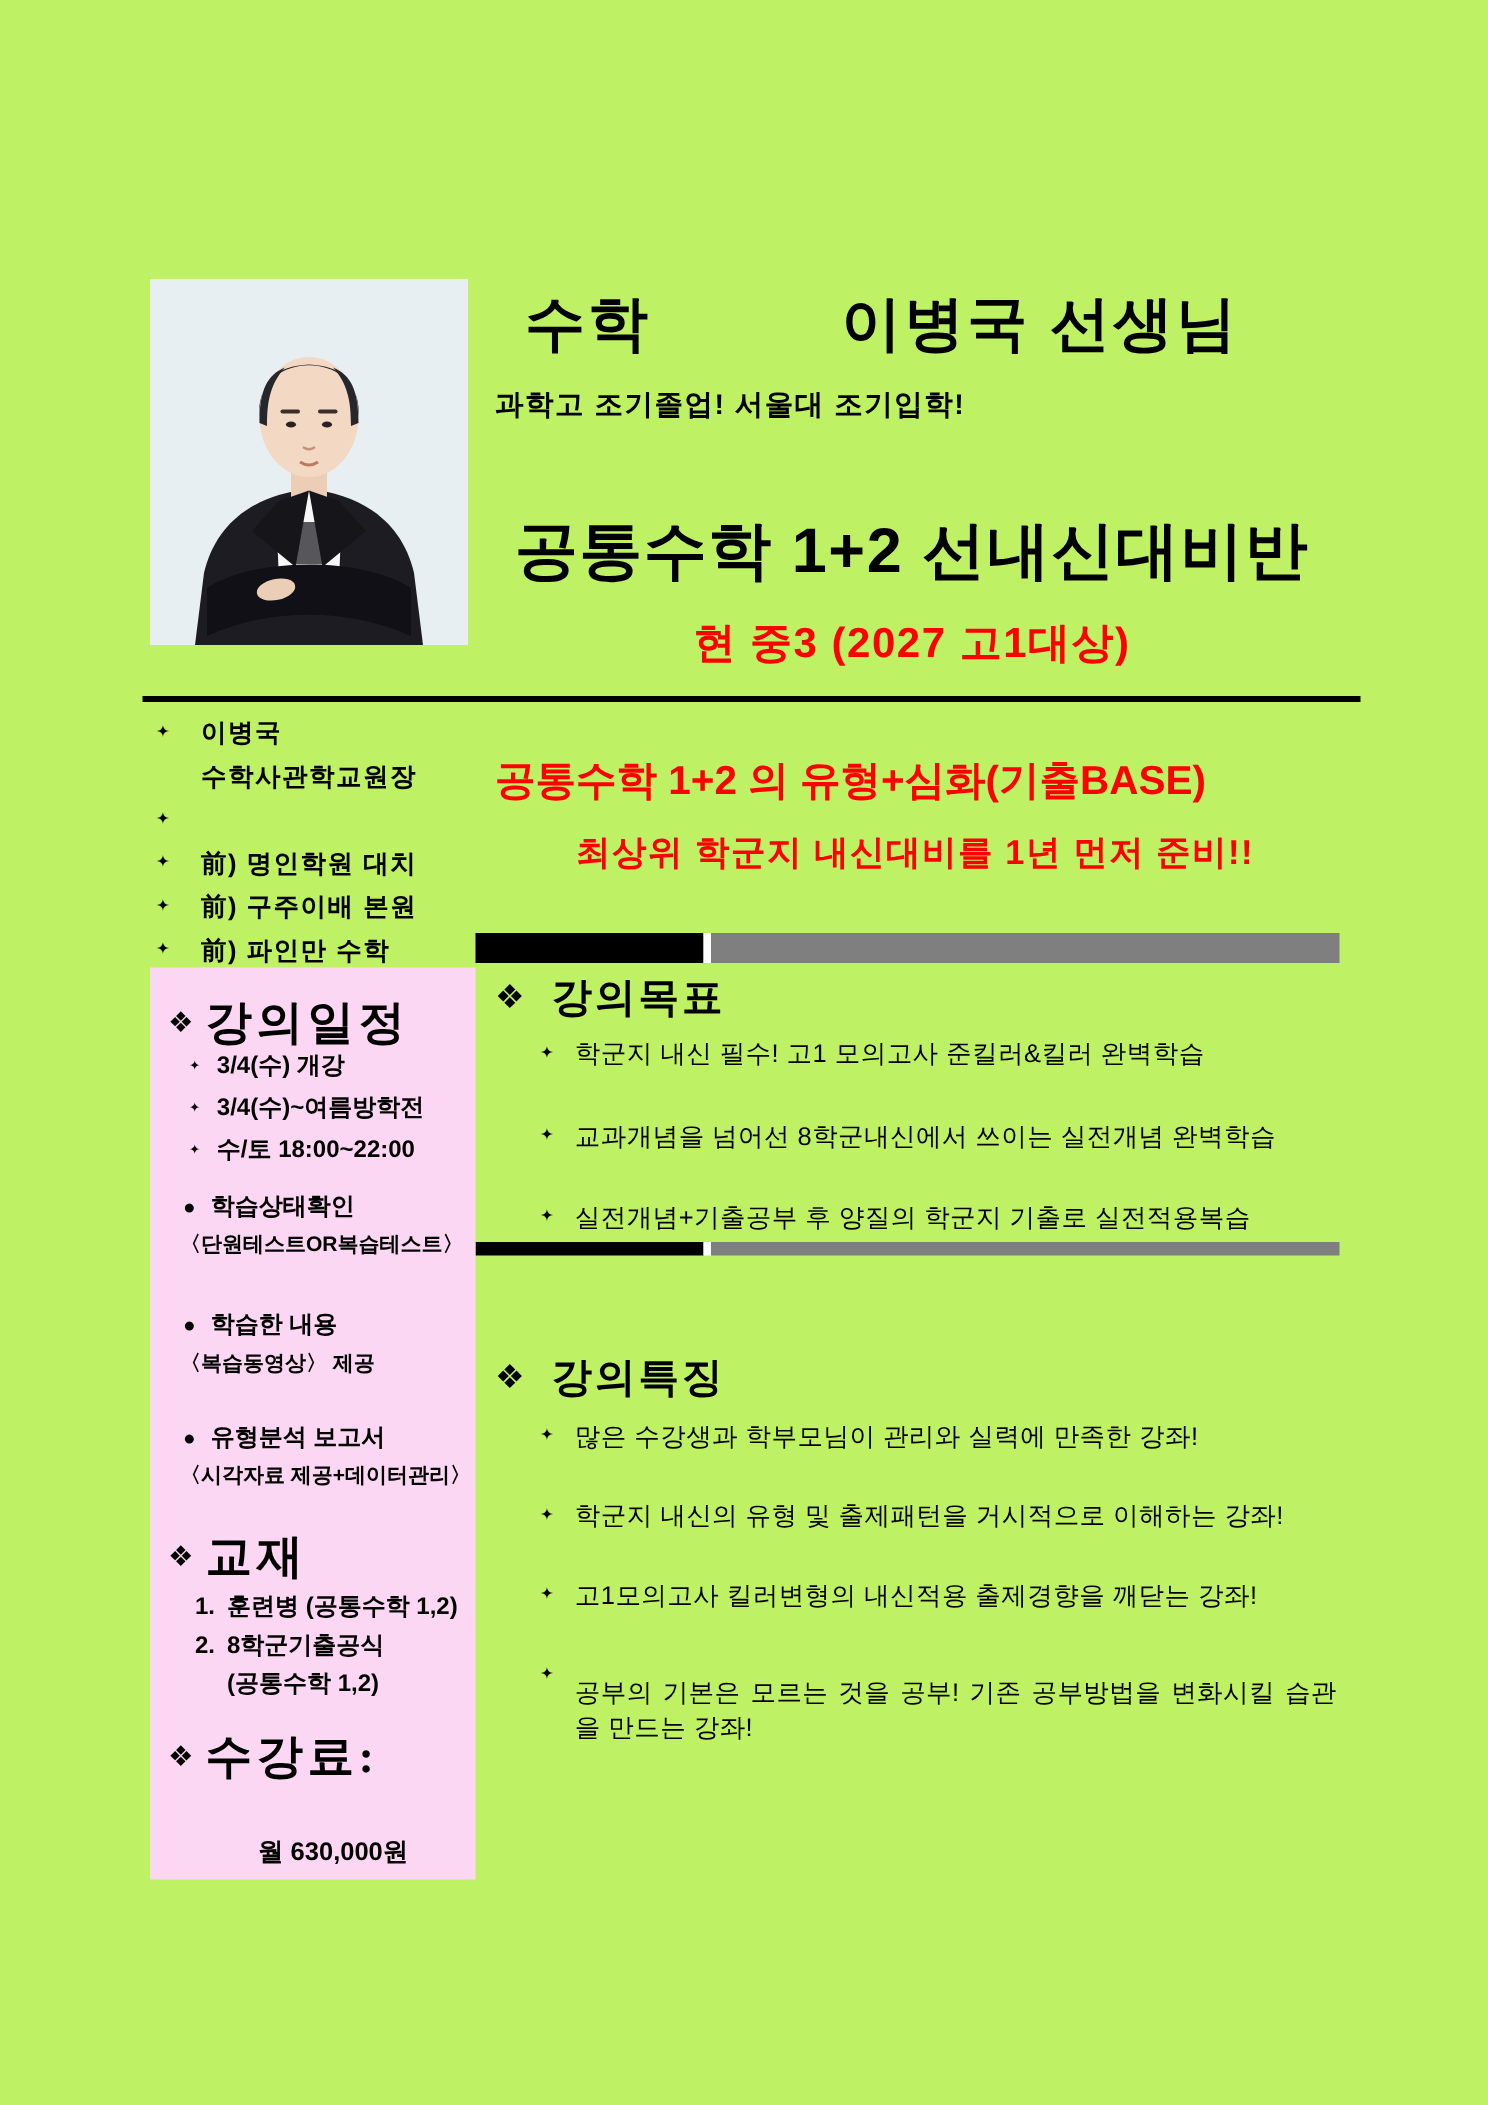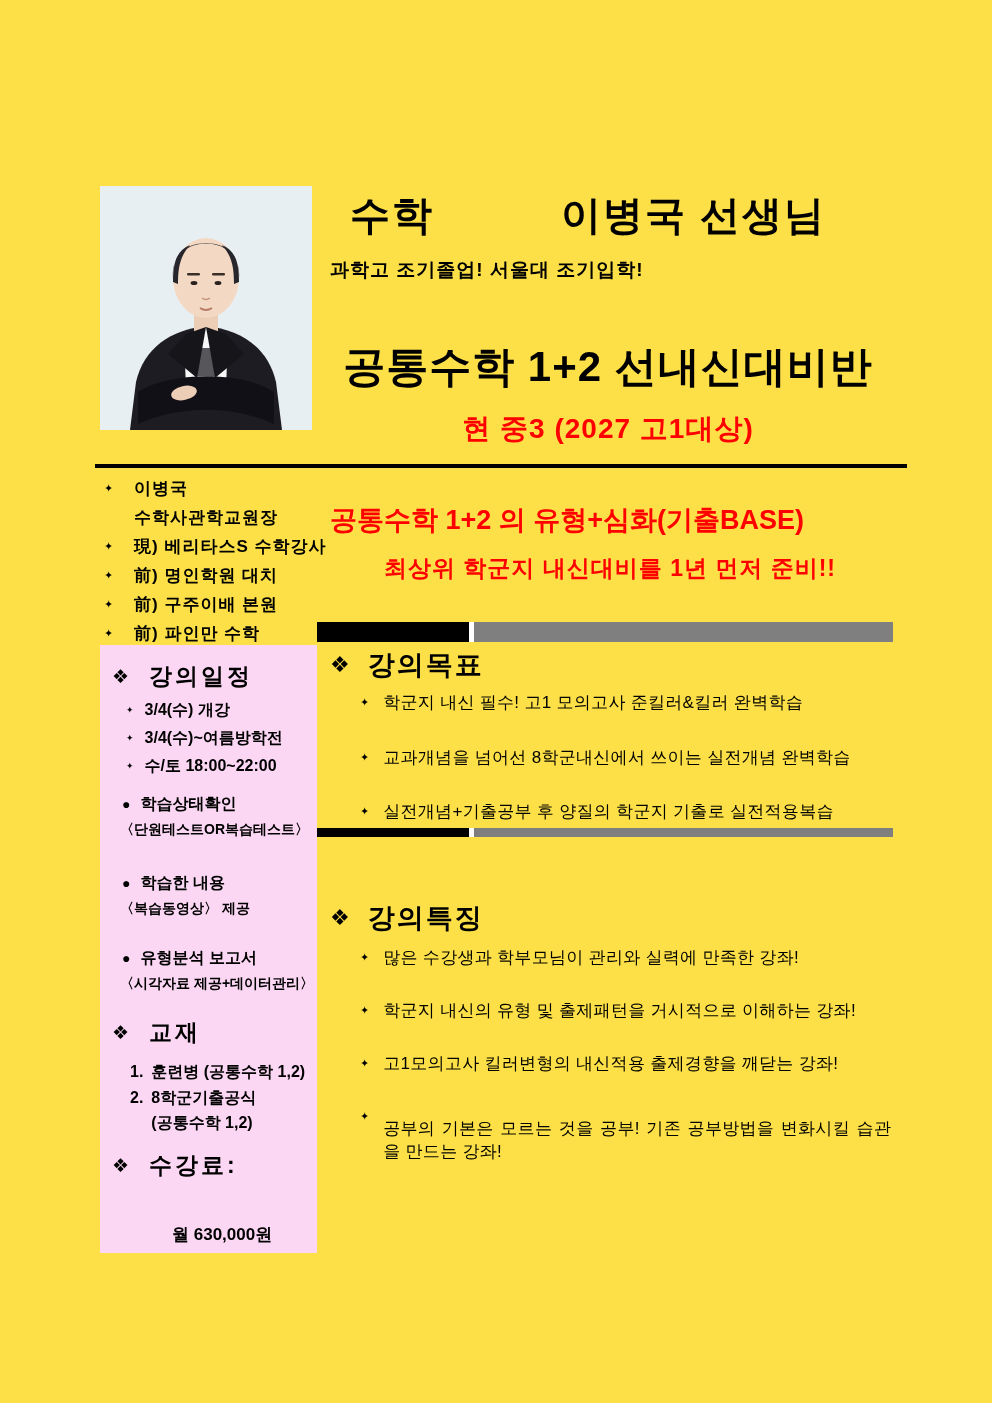--- a/index.html
+++ b/index.html
@@ -1,17 +1,17 @@
 <!DOCTYPE html>
 <html><head>
 <meta charset="utf-8">
 <style>
   html,body { margin:0; padding:0; background:#ffffff; }
   .page {
-    position:relative; width:992px; height:1403px; background:#fde047;
+    position:relative; width:992px; height:1403px; background:#bef264;
     font-family:"Liberation Sans","DejaVu Sans",sans-serif; color:#000;
     overflow:hidden;
   }
 
   
   .photo { position:absolute; left:100px; top:186px; width:212px; height:244px; }
 
   .headline {
     position:absolute; left:350px; top:188px; width:476px;
     display:flex; justify-content:space-between;
@@ -71,21 +71,21 @@
   .feat-1 { top:946px; } .feat-2 { top:999px; } .feat-3 { top:1052px; } .feat-4 { top:1105px; }
   .feat-4 .t { width:508px; text-align:justify;margin-top:12px; }
 
   
   .panel { position:absolute; left:100px; top:645px; width:217px; height:608px; background:#FBD7F3; }
   .p-header { position:absolute; display:flex; align-items:center; font-weight:900; }
   .p-h-sched { left:12px; top:16px; }
   .p-h-books { left:12px; top:372px; }
   .p-h-fee   { left:12px; top:505px; }
   .p-header .marker { font-size:19px; }
-  .p-header .title { margin-left:20px; font-size:23px; letter-spacing:3px; white-space:nowrap; }
+  .p-header .title { margin-left:8px; font-size:31px; letter-spacing:3px; white-space:nowrap;font-family:Liberation Serif, serif; }
 
   .p-item { position:absolute; left:26px; display:flex; font-size:16px; font-weight:800; white-space:nowrap; }
   .p-item .b { font-size:9px; margin-right:11px; line-height:20px; }
   .p-i-1 { top:55px; } .p-i-2 { top:83px; } .p-i-3 { top:111px; }
 
   .p-note-t { position:absolute; left:22px; display:flex; font-size:16px; font-weight:800; white-space:nowrap; }
   .p-note-t .b { font-size:14px; margin-right:10px; line-height:20px; }
   .p-note-s { position:absolute; left:20px; font-size:14px; font-weight:700; white-space:nowrap; }
   .p-n-1 { top:149px; } .p-ns-1 { top:176px; }
   .p-n-2 { top:228px; } .p-ns-2 { top:255px; }
@@ -140,21 +140,20 @@
   <div class="divider"></div>
 
   <ul class="credentials">
     <li>
       <span class="cred-bullet">✦</span>
       <span class="cred-text">이병국
 수학사관학교원장</span>
     </li>
     <li>
       <span class="cred-bullet">✦</span>
-      <span class="cred-text">現) 베리타스S 수학강사</span>
     </li>
     <li>
       <span class="cred-bullet">✦</span>
       <span class="cred-text">前) 명인학원 대치</span>
     </li>
     <li>
       <span class="cred-bullet">✦</span>
       <span class="cred-text">前) 구주이배 본원</span>
     </li>
     <li>

